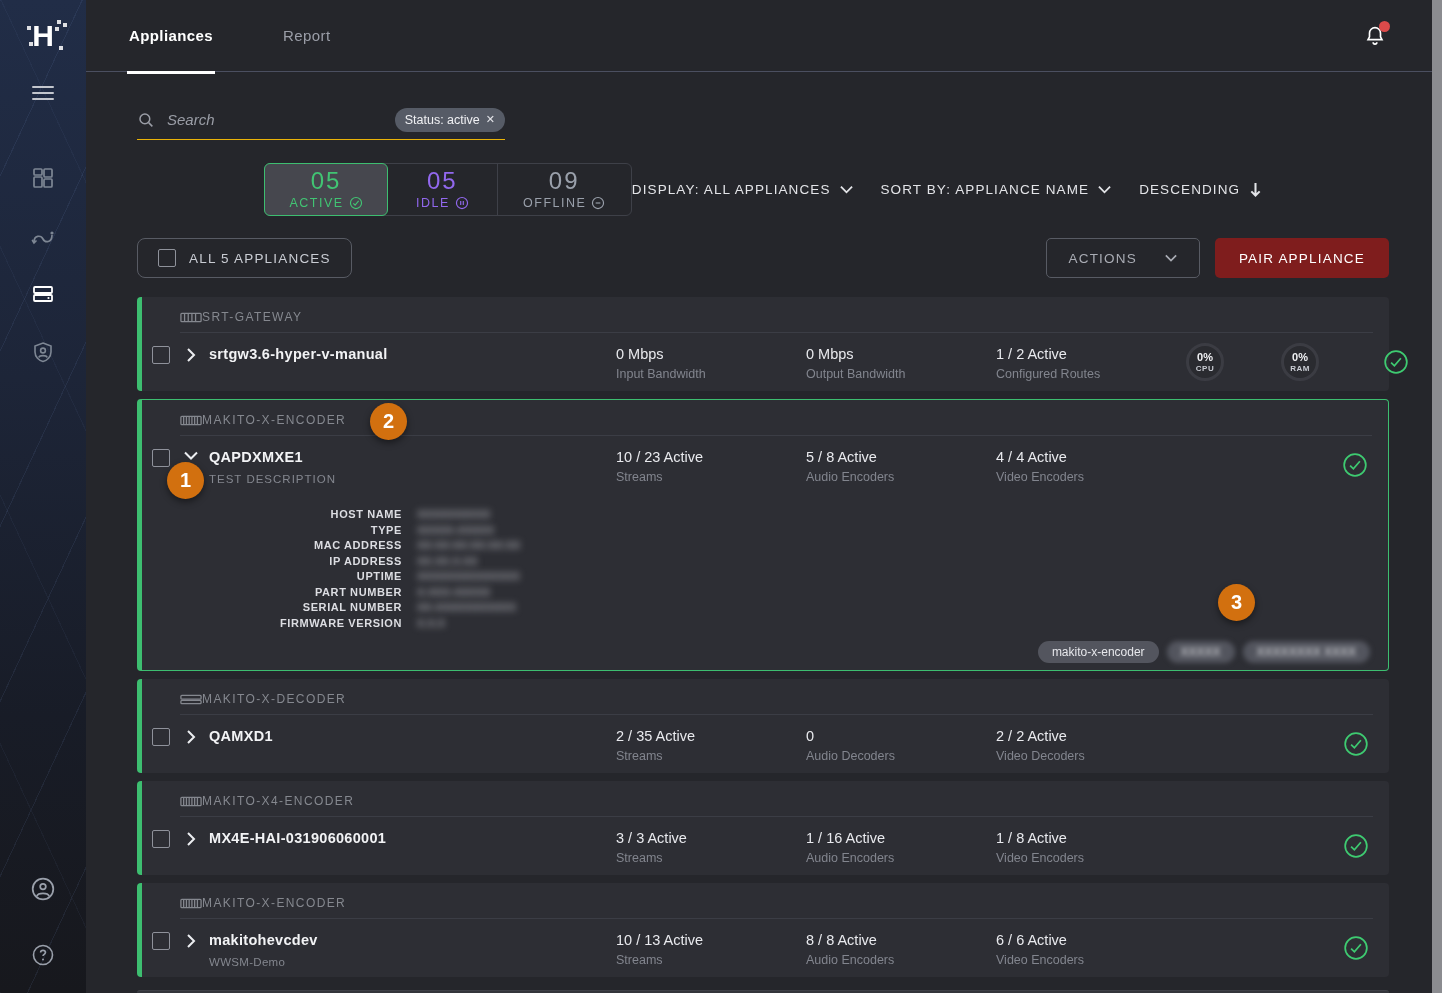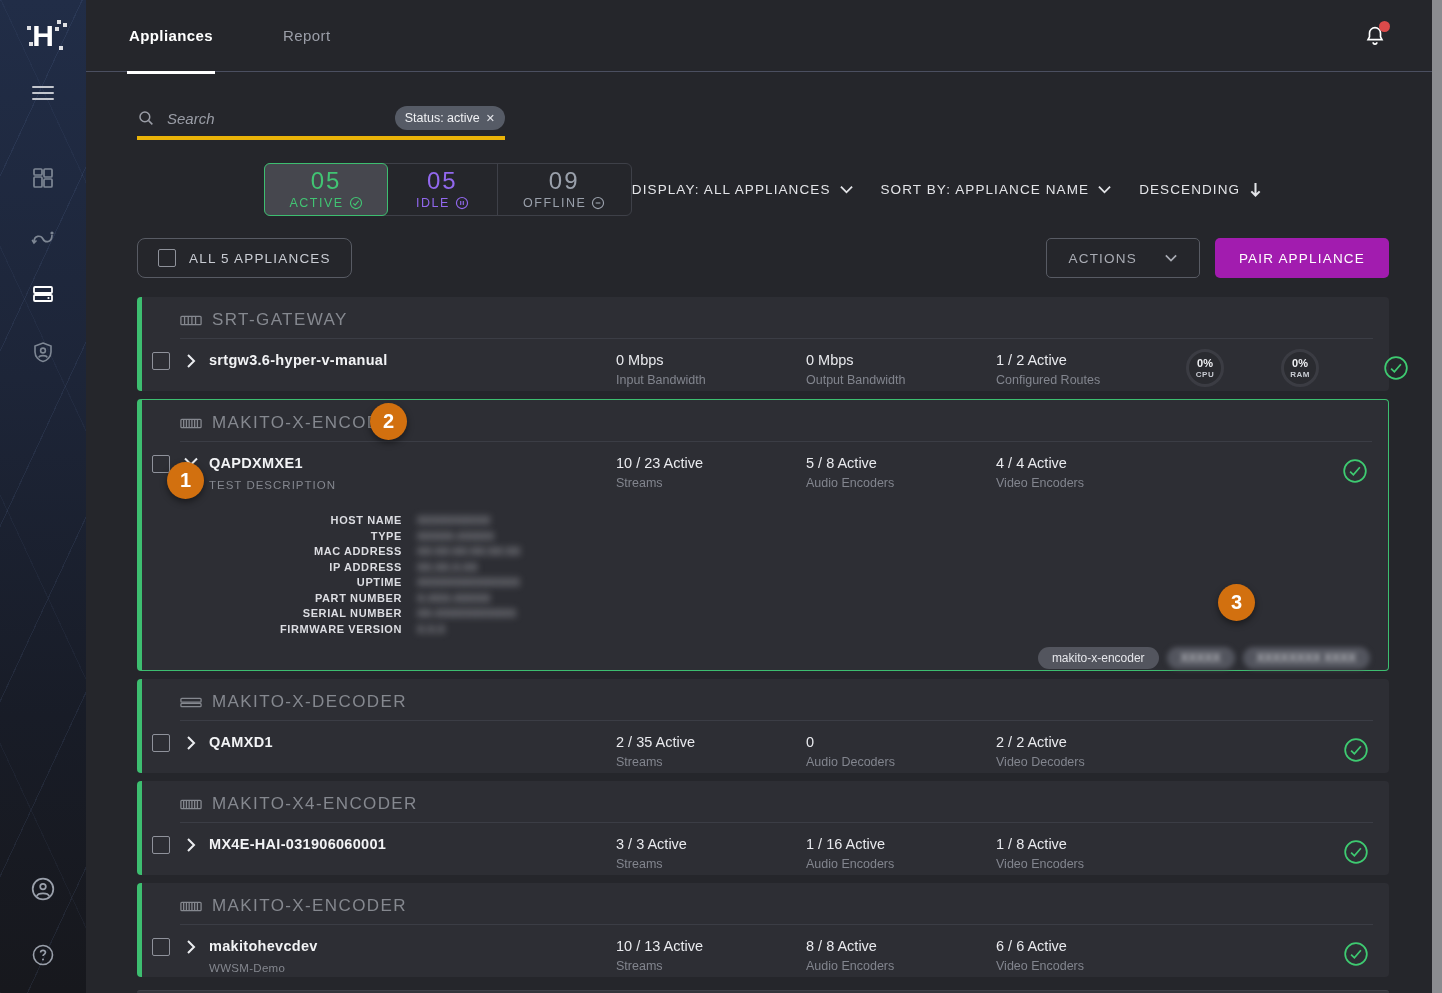--- a/index.html
+++ b/index.html
@@ -34,21 +34,21 @@
   .tab { font-size:15px; letter-spacing:.4px; padding:0 2px; margin-right:66px; color:#9b9ea8;
          height:72px; display:flex; align-items:center; position:relative; cursor:pointer; }
   .tab.active { color:#ffffff; font-weight:bold; }
   .tab.active::after { content:""; position:absolute; left:0; right:0; bottom:-2px; height:3px; background:#ffffff; }
   .bell { margin-left:auto; position:relative; cursor:pointer; width:24px; height:26px; }
   .bell .dot { position:absolute; top:-2px; right:-2px; width:11px; height:11px; border-radius:50%; background:#db4a4a; }
 
   .content { padding:28px 43px 0 51px; flex:1; position:relative; }
 
   
-  .search-row { width:368px; height:40px; display:flex; align-items:center; border-bottom:4px solid #eab308; }
+  .search-row { width:368px; height:40px; display:flex; align-items:center; border-bottom:1px solid #eab308; }
   .search-row input { flex:1; background:transparent; border:none; outline:none; color:#d9dadf;
       font-style:italic; font-size:15px; margin-left:12px; font-family:"Liberation Sans", sans-serif; }
   .search-row input::placeholder { color:#9a9da6; }
   .chip { background:#565b66; border-radius:12px; height:24px; display:flex; align-items:center;
           padding:12px 10px; font-size:12.5px; color:#f0f1f4; white-space:nowrap; }
   .chip .x { margin-left:6px; font-size:11px; cursor:pointer; color:#e4e5ea; }
 
   
   .filters-row { margin-top:23px; display:flex; align-items:center; justify-content:center; }
   .summary { display:flex; width:368px; height:53px; border:1px solid #3e4048; border-radius:6px; }
@@ -63,30 +63,30 @@
   .ctl { display:flex; align-items:center; gap:9px; cursor:pointer; white-space:nowrap; }
 
   
   .select-row { margin-top:22px; display:flex; align-items:flex-end; }
   .all-pill { height:40px; border:1px solid #585b64; border-radius:8px; display:flex; align-items:center;
               padding:0 20px; gap:13px; cursor:pointer; color:#c9ccd3; font-size:13.5px; letter-spacing:1.2px; }
   .checkbox { width:18px; height:18px; border:1.5px solid #8f929b; border-radius:2px; background:transparent; cursor:pointer; flex:0 0 18px; }
   .btn-actions { margin-left:auto; height:40px; border:1px solid #585b64; border-radius:5px; background:transparent;
                  color:#a9acb4; font-size:13.5px; letter-spacing:1.2px; padding:0 22px; display:flex; align-items:center; gap:28px; cursor:pointer;
                  font-family:"Liberation Sans", sans-serif; }
-  .btn-pair { margin-left:15px; height:40px; border:none; border-radius:5px; background:#a21caf; color:#ffffff;
+  .btn-pair { margin-left:15px; height:40px; border:none; border-radius:5px; background:#7f1d1d; color:#ffffff;
               font-size:13.5px; letter-spacing:1.2px; padding:0 24px; cursor:pointer; font-family:"Liberation Sans", sans-serif; }
 
   
   .cards { margin-top:19px; }
   .card { position:relative; background:#2d2e34; border-radius:4px; margin-bottom:8px; height:94px;
           border-left:5px solid #3dbe70; overflow:visible; }
   .card.expanded { height:272px; border:1px solid #3dbe70; border-left:5px solid #3dbe70; }
   .card-header { margin:0 16px 0 38px; padding:13px 0 8px 0; border-bottom:1px solid #3b3d45;
-                 display:flex; align-items:center; gap:10px; color:#85888f; font-size:17px; letter-spacing:1.4px; }
+                 display:flex; align-items:center; color:#85888f; font-size:12px; letter-spacing:1.4px; }
   .card-row { display:flex; align-items:flex-start; padding:13px 20px 0 10px; }
   .card-row .chev { margin:2px 0 0 13px; cursor:pointer; flex:0 0 16px; }
   .name-block { margin-left:10px; flex:0 0 407px; min-width:0; }
   .ap-name { font-size:14.5px; font-weight:bold; letter-spacing:.3px; color:#f2f3f5; }
   .ap-desc { font-size:11.5px; letter-spacing:1px; color:#84878f; margin-top:8px; }
   .stat { flex:0 0 190px; }
   .stat .v { font-size:14.5px; color:#e9eaee; }
   .stat .l { font-size:12.5px; color:#82858e; margin-top:5px; }
   .right-zone { margin-left:auto; display:flex; align-items:flex-start; }
   .gauge { width:38px; height:38px; border-radius:50%; border:3px solid #3b3c43; background:#2a2b30;

